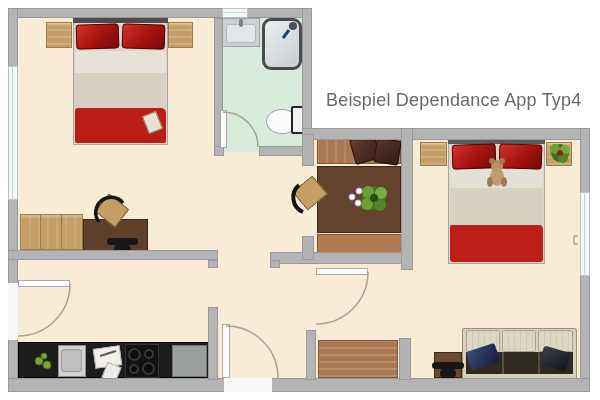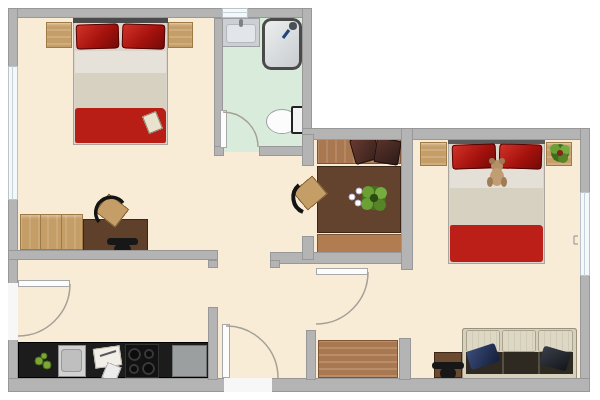--- a/index.html
+++ b/index.html
@@ -196,13 +196,14 @@
     <g fill="#7aa832" stroke="#4c6c1a" stroke-width="1">
       <circle cx="39" cy="361" r="4"></circle>
       <circle cx="47" cy="365" r="4"></circle>
       <circle cx="44" cy="356" r="3"></circle>
     </g>
     <g stroke="#8d8d8d" stroke-width="1" fill="none">
       <path d="M 578 236 h -4 v 8 h 4"></path>
     </g>
   </svg>
 
+  <div class="title">Beispiel Dependance App Typ4</div>
 </div>
 
 </body></html>

